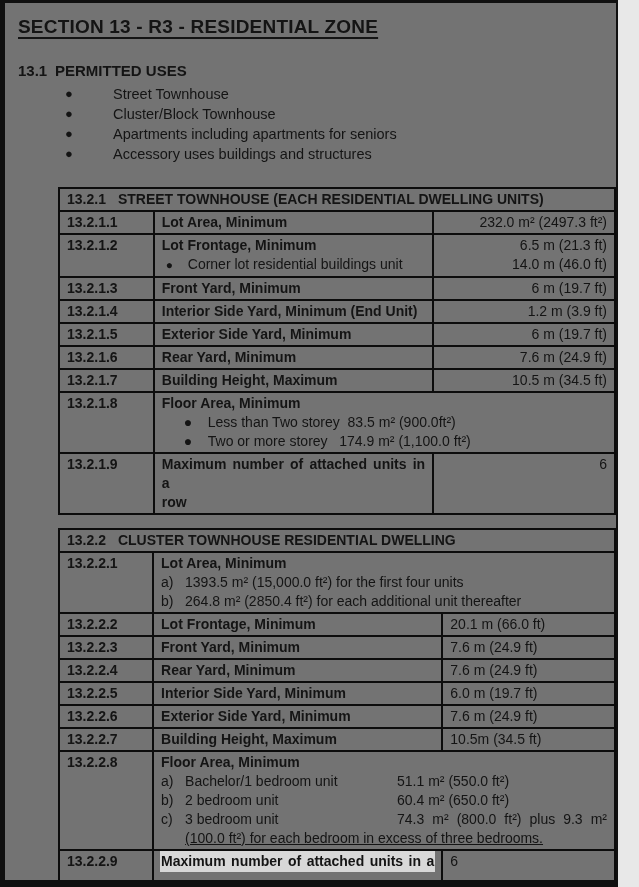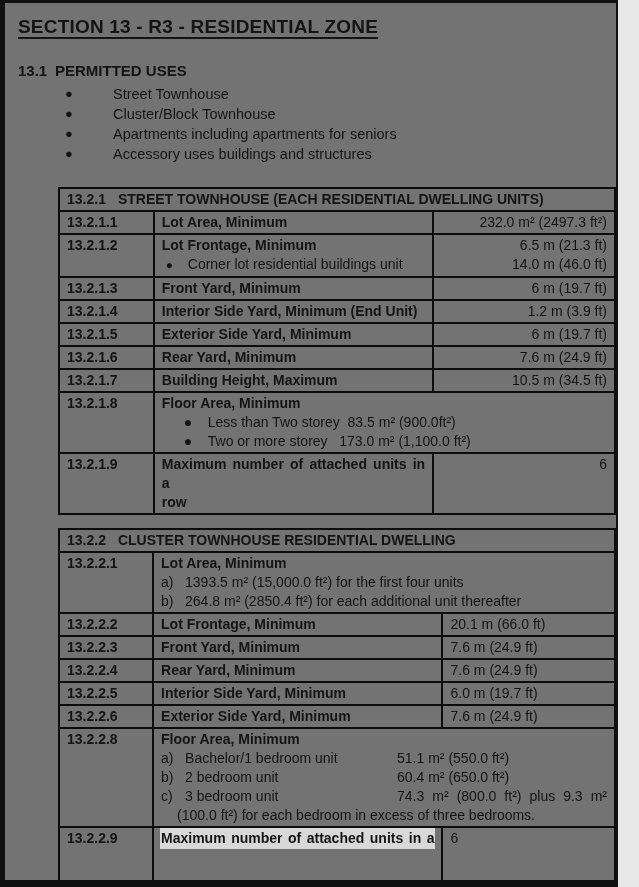--- a/index.html
+++ b/index.html
@@ -46,21 +46,21 @@
   .line.bullet-indent .mk{margin-left:22px;}
   .line.bullet-sm .mk{margin-left:4px;width:22px;font-size:12px;}
   .line .txt{white-space:pre-wrap;}
   .line .txt.b{font-weight:700;}
   .line.has-tail .txt{flex:none;width:212px;}
   .line .tail{flex:1;white-space:pre-wrap;}
   .line .tail.tjust{text-align:justify;text-align-last:justify;}
   .line.ljust{width:100%;}
   .line.ljust .txt{flex:1;text-align:justify;text-align-last:justify;}
   .line .txt.hl{background:#d8d8d8;box-shadow:0 0 0 1px #d8d8d8;}
-  .line.cont .txt{margin-left:16px;}
+  .line.cont .txt{margin-left:24px;text-decoration:underline;}
   .row-tall .c-label,.row-tall .c-value{height:52px;}
   .vline{line-height:19px;}
 </style>
 </head>
 <body>
 
 <div class="page">
   <div class="title">SECTION 13 - R3 - RESIDENTIAL ZONE</div>
 
   <div class="sec-heading">
@@ -181,21 +181,21 @@
             <td class="c-label" colspan="2">
               <div class="line">
                 <span class="txt b">Floor Area, Minimum</span>
               </div>
               <div class="line bullet-indent">
                 <span class="mk">●</span>
                 <span class="txt">Less than Two storey  83.5 m² (900.0ft²)</span>
               </div>
               <div class="line bullet-indent">
                 <span class="mk">●</span>
-                <span class="txt">Two or more storey   173.0 m² (1,100.0 ft²)</span>
+                <span class="txt">Two or more storey   174.9 m² (1,100.0 ft²)</span>
               </div>
             </td>
           </tr>
           <tr>
             <td class="c-num">13.2.1.9</td>
             <td class="c-label">
               <div class="line ljust">
                 <span class="txt b">Maximum number of attached units in a</span>
               </div>
               <div class="line">
@@ -278,20 +278,31 @@
             <td class="c-label">
               <div class="line">
                 <span class="txt b">Exterior Side Yard, Minimum</span>
               </div>
             </td>
             <td class="c-value">
               <div class="vline">7.6 m (24.9 ft)</div>
             </td>
           </tr>
           <tr>
+            <td class="c-num">13.2.2.7</td>
+            <td class="c-label">
+              <div class="line">
+                <span class="txt b">Building Height, Maximum</span>
+              </div>
+            </td>
+            <td class="c-value">
+              <div class="vline">10.5m (34.5 ft)</div>
+            </td>
+          </tr>
+          <tr>
             <td class="c-num">13.2.2.8</td>
             <td class="c-label" colspan="2">
               <div class="line">
                 <span class="txt b">Floor Area, Minimum</span>
               </div>
               <div class="line has-tail">
                 <span class="mk">a)</span>
                 <span class="txt">Bachelor/1 bedroom unit</span>
                 <span class="tail">51.1 m² (550.0 ft²)</span>
               </div>

